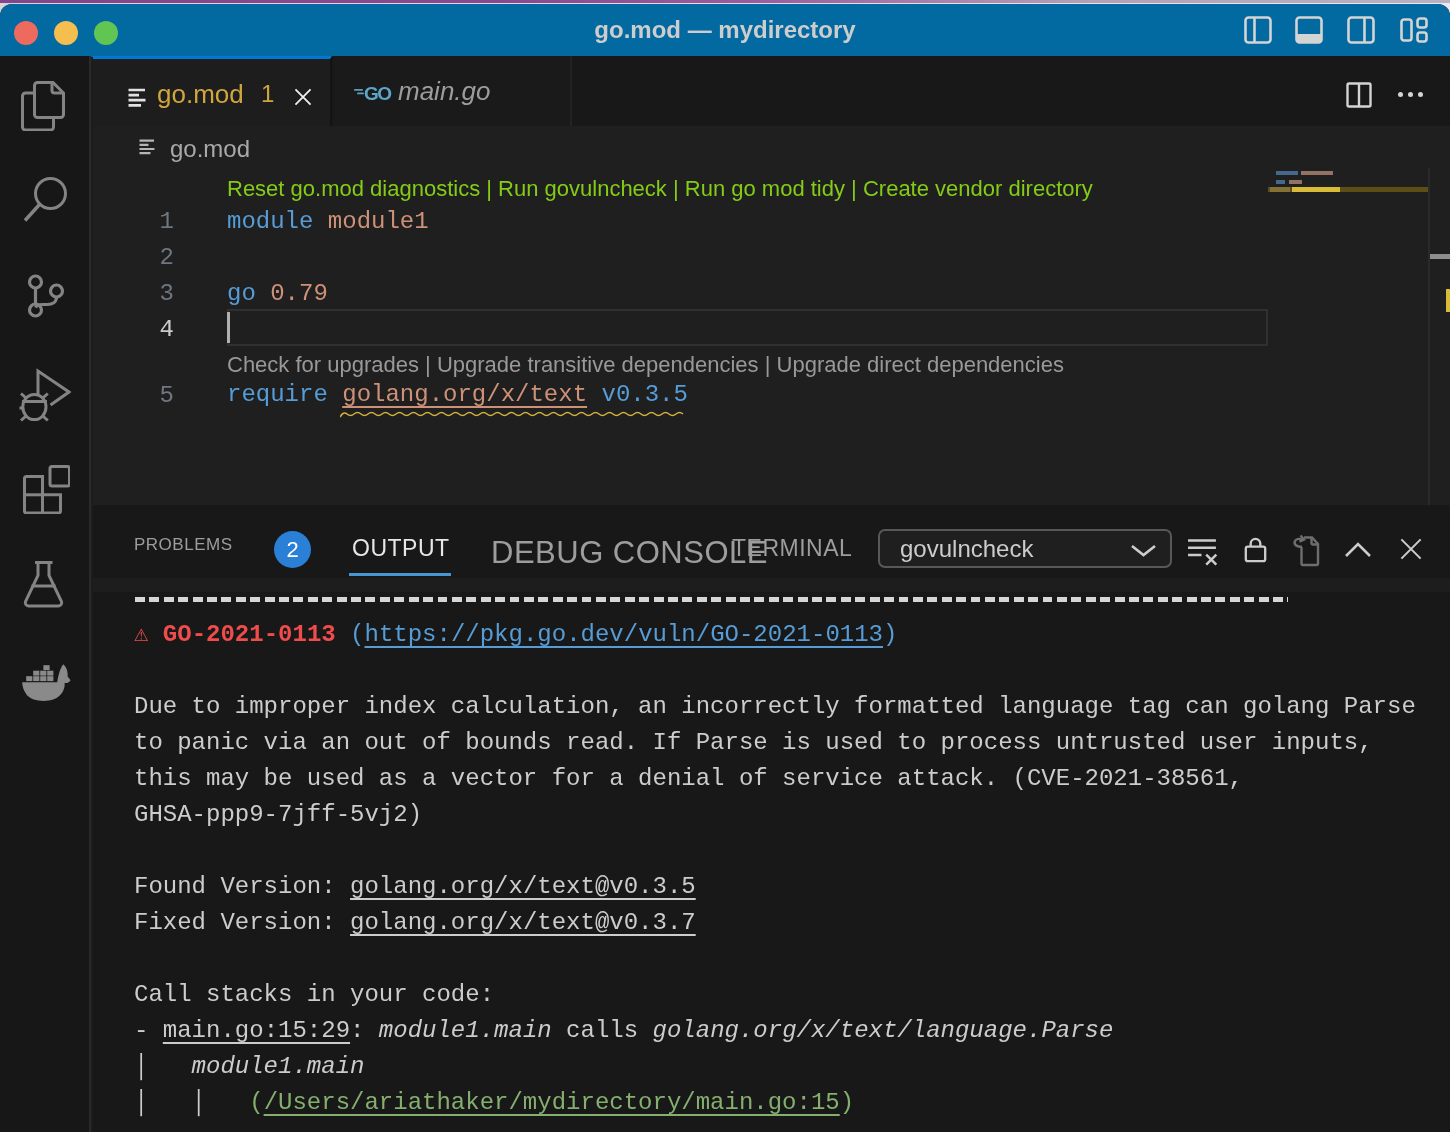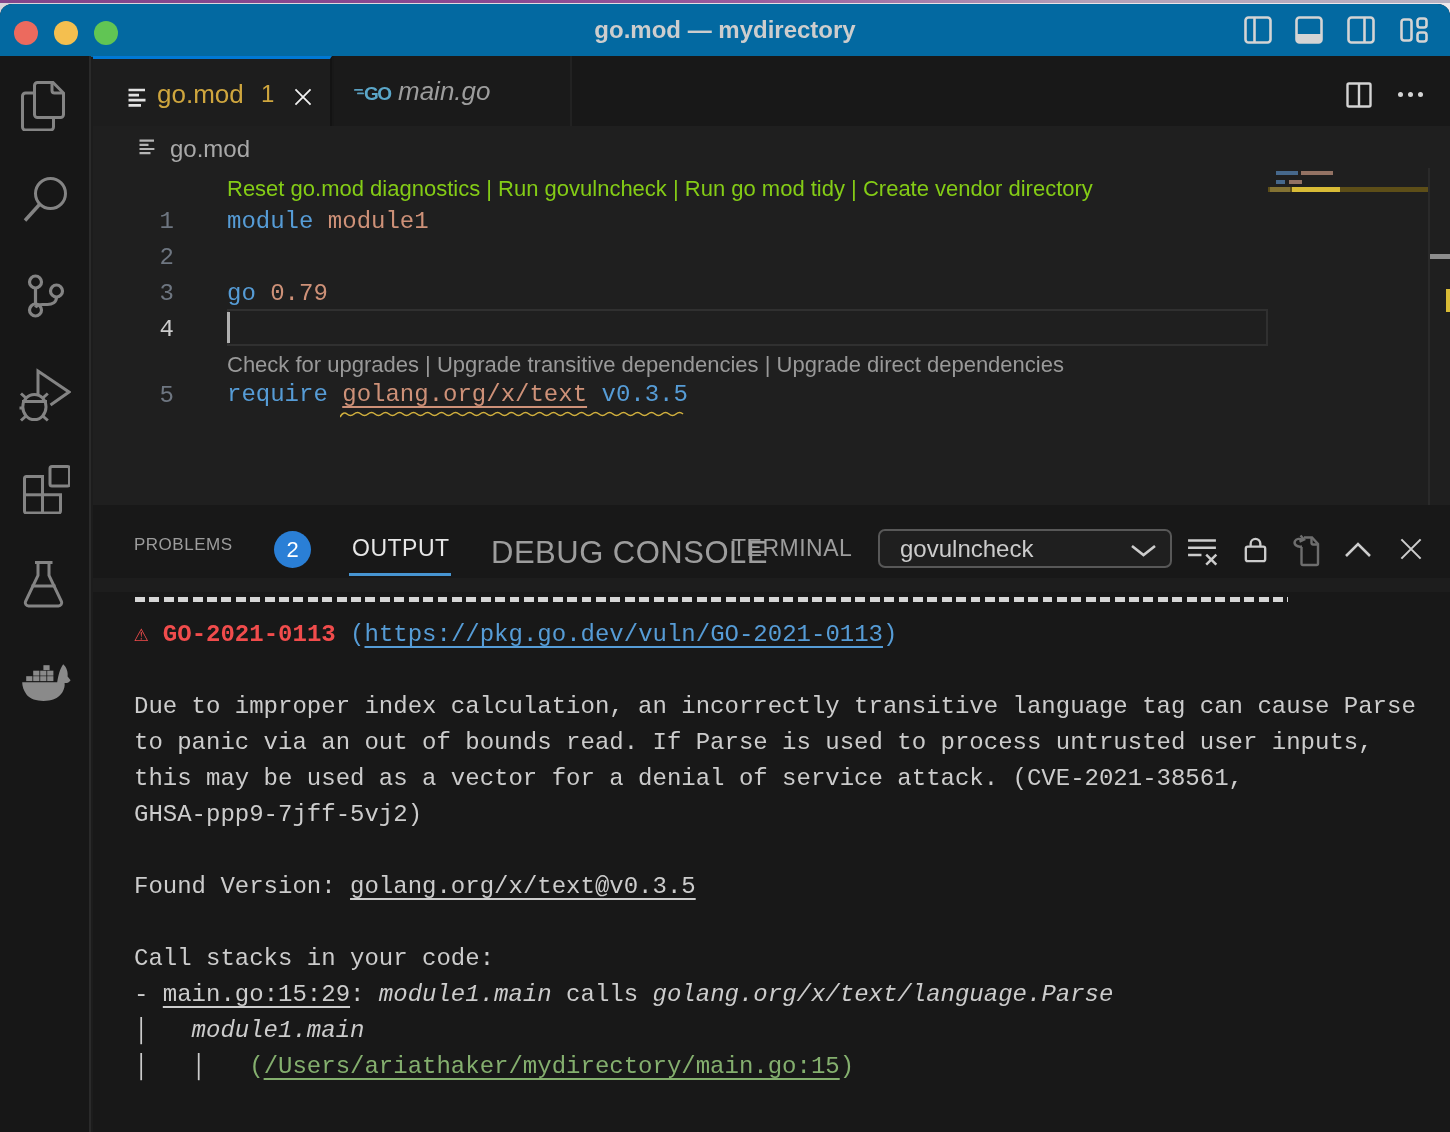--- a/index.html
+++ b/index.html
@@ -216,26 +216,27 @@
     <svg class="abs" style="left:1304px;top:30px" width="28" height="28" viewBox="0 0 16 16" stroke="#cccccc" stroke-width="1.2">
         <path d="M2.5 2.5 L13.5 13.5 M13.5 2.5 L2.5 13.5"></path>
       </svg>
 
     <div class="abs" style="left:0;top:73px;width:1357px;height:14px;background:#1d1d1d;"></div>
 
     <div class="mono abs" style="left:41px;top:76px;font-size:24px;line-height:36px;color:#cccccc;">
         <div class="ol"><span class="abs" style="left:1px;top:16px;width:1153px;height:5px;background:repeating-linear-gradient(90deg,#d6d6d6 0px,#d6d6d6 9.9px,transparent 9.9px,transparent 14.406px);"></span></div>
         <div class="ol"><span style="color:#f14c4c">⚠ <b>GO-2021-0113</b></span> <span style="color:#569cd6">(<u style="text-underline-offset:5px;">https://pkg.go.dev/vuln/GO-2021-0113</u>)</span></div>
         <div class="ol">&nbsp;</div>
-        <div class="ol">Due to improper index calculation, an incorrectly transitive language tag can cause Parse</div>
+        <div class="ol">Due to improper index calculation, an incorrectly formatted language tag can golang Parse</div>
         <div class="ol">to panic via an out of bounds read. If Parse is used to process untrusted user inputs,</div>
         <div class="ol">this may be used as a vector for a denial of service attack. (CVE-2021-38561,</div>
         <div class="ol">GHSA-ppp9-7jff-5vj2)</div>
         <div class="ol">&nbsp;</div>
         <div class="ol">Found Version: <u style="text-underline-offset:5px;">golang.org/x/text@v0.3.5</u></div>
+        <div class="ol">Fixed Version: <u style="text-underline-offset:5px;">golang.org/x/text@v0.3.7</u></div>
         <div class="ol">&nbsp;</div>
         <div class="ol">Call stacks in your code:</div>
         <div class="ol">- <u style="text-underline-offset:5px;">main.go:15:29</u>: <i>module1.main</i> calls <i>golang.org/x/text/language.Parse</i></div>
         <div class="ol">│   <i>module1.main</i></div>
         <div class="ol">│   │   <span style="color:#84af6e">(<u style="text-underline-offset:5px;">/Users/ariathaker/mydirectory/main.go:15</u>)</span></div>
       </div>
   </div>
 
 </div>
 

